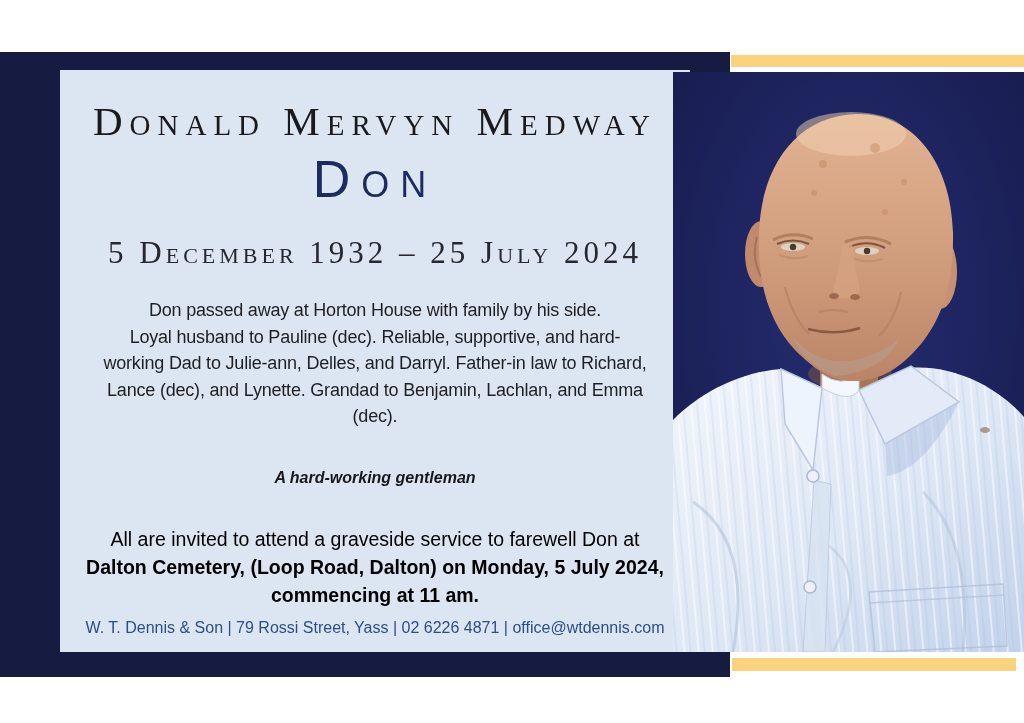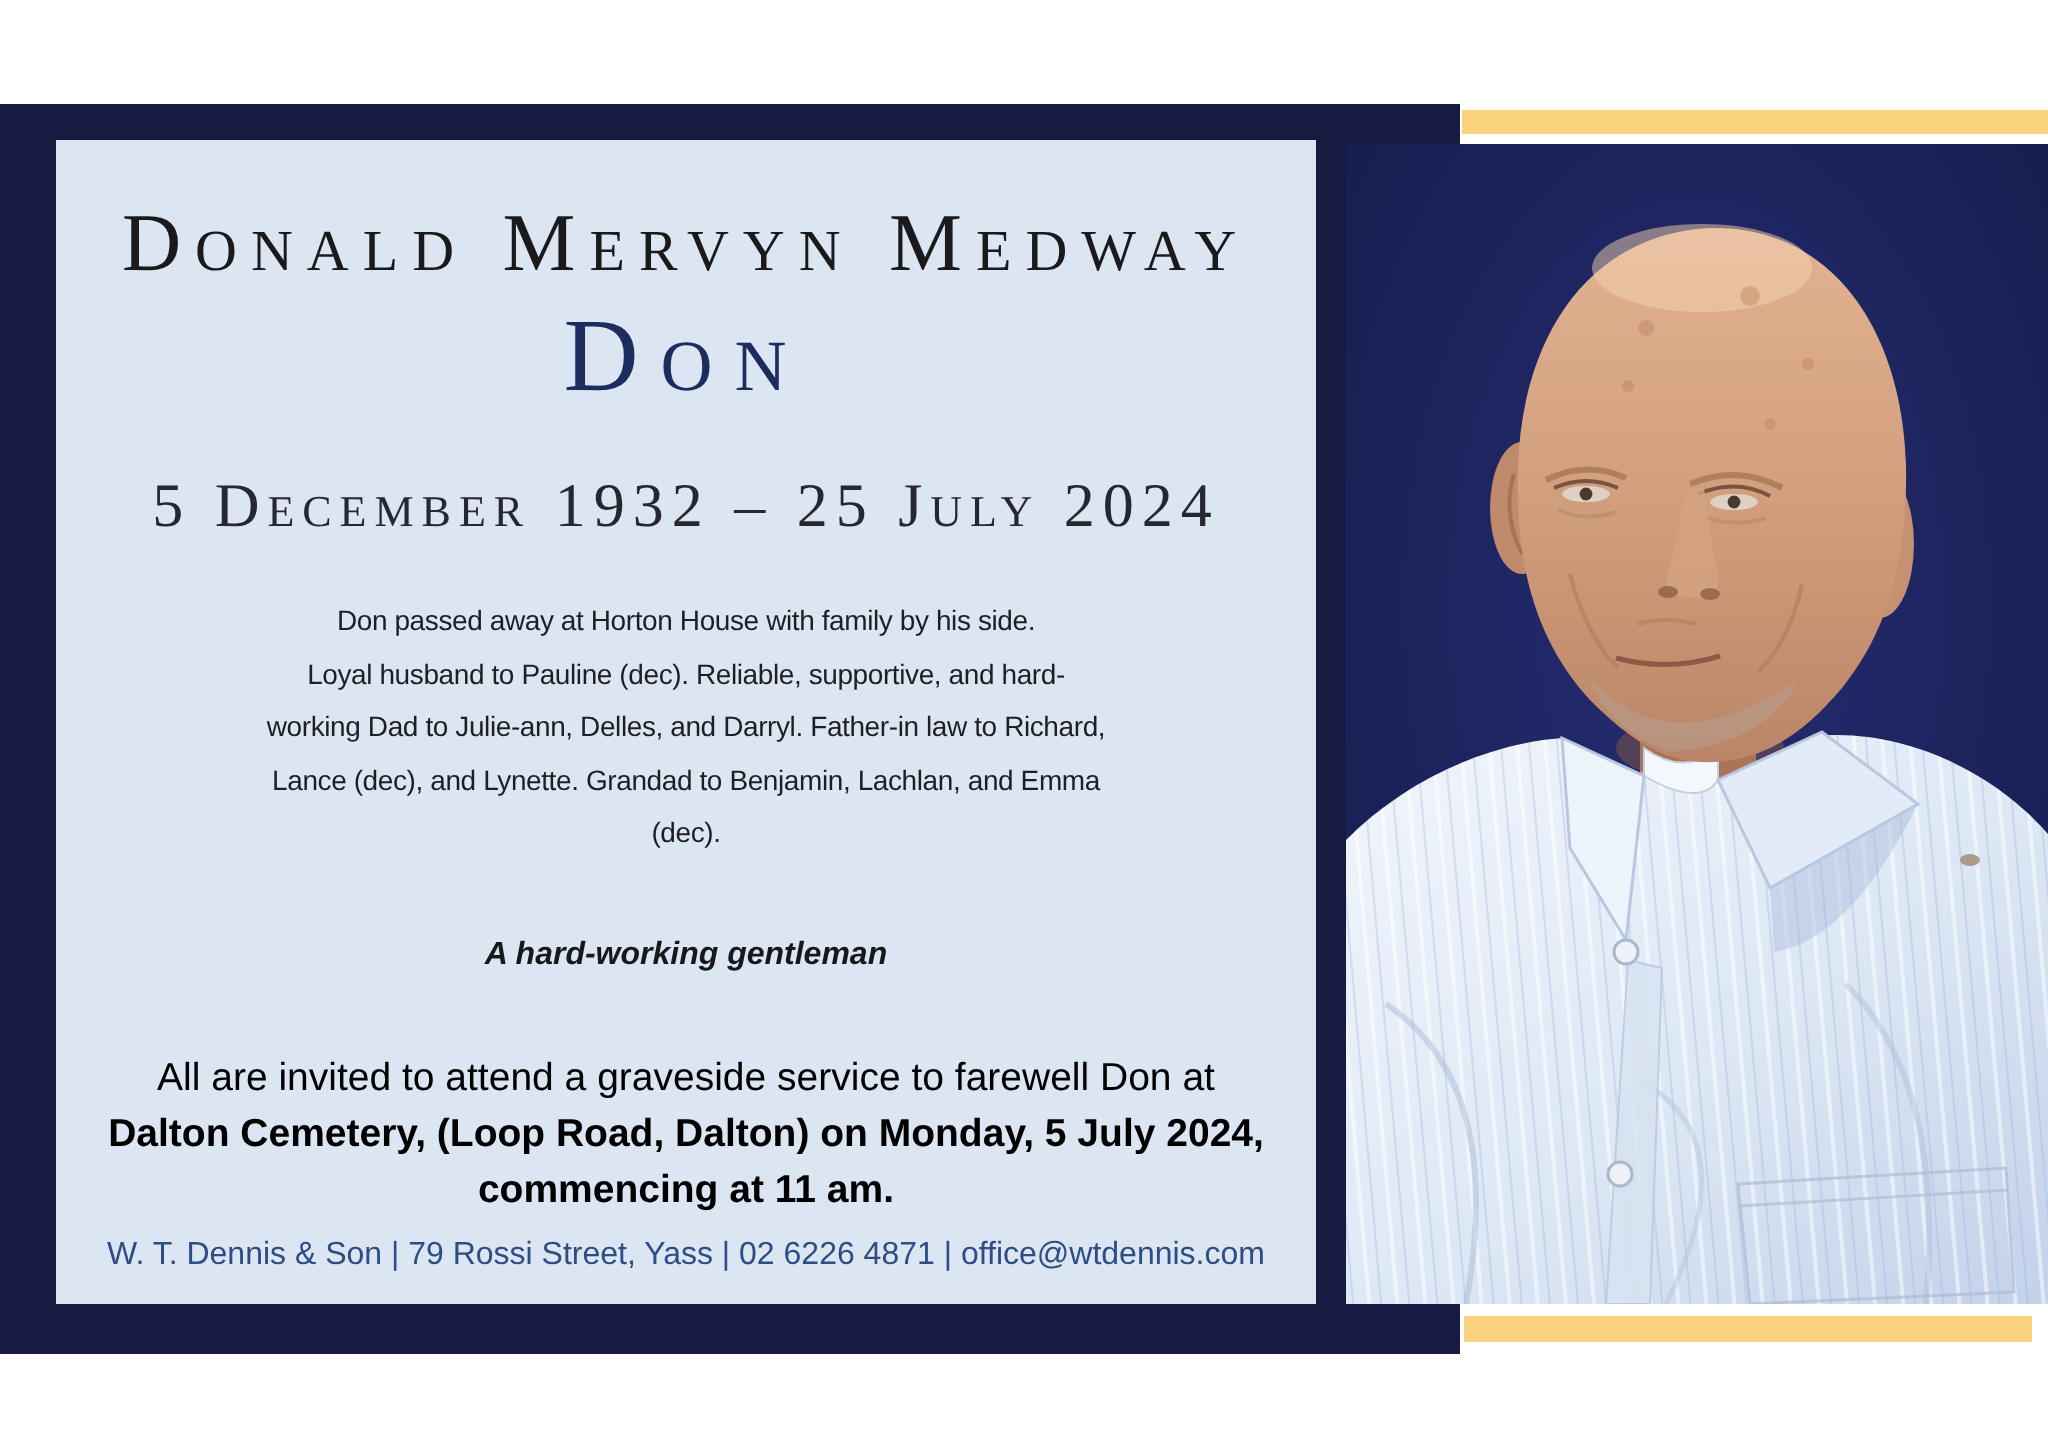--- a/index.html
+++ b/index.html
@@ -14,56 +14,56 @@
   }
   .stripe-top{
     position:absolute;left:731px;top:55px;width:293px;height:12px;
     background:var(--gold-accent,#fbd37e);
   }
   .stripe-bottom{
     position:absolute;left:732px;top:658px;width:284px;height:13px;
     background:var(--gold-accent,#fbd37e);
   }
   .card{
-    position:absolute;left:28px;top:70px;width:630px;height:582px;
+    position:absolute;left:60px;top:70px;width:630px;height:582px;
     background:var(--card-bg,#dce6f3);
     box-sizing:border-box;
     padding:30px 20px 8px;
     display:flex;flex-direction:column;align-items:center;
     text-align:center;
   }
   .name{
     font-family:"Liberation Serif", serif;
     font-variant:small-caps;
     font-size:41px;line-height:1.05;
     letter-spacing:7px;
     color:var(--name-color,#1a1a1c);
     white-space:nowrap;
   }
   .nickname{
-    font-family:Liberation Serif, serif;
+    font-family:Liberation Sans, sans-serif;
     font-variant:small-caps;
     font-size:52px;line-height:1;
     letter-spacing:11px;
     color:var(--nickname-color,#1c2c5e);
     margin-top:10px;
     white-space:nowrap;
   }
   .dates{
     font-family:Liberation Serif, serif;
     font-variant:small-caps;
     font-size:31px;line-height:1.1;
     letter-spacing:4px;
     color:#27272f;
     margin-top:31px;
     white-space:nowrap;
   }
   .tribute{
     margin:27px 0 0 0;
-    font-size:14px;line-height:26.5px;letter-spacing:-0.2px;
+    font-size:18px;line-height:26.5px;letter-spacing:-0.2px;
     color:#1e1f23;
     white-space:pre;
   }
   .epitaph{
     margin:39px 0 0 0;
     font-size:16px;font-style:italic;font-weight:bold;
     color:#17181c;
     white-space:nowrap;
   }
   .service{

